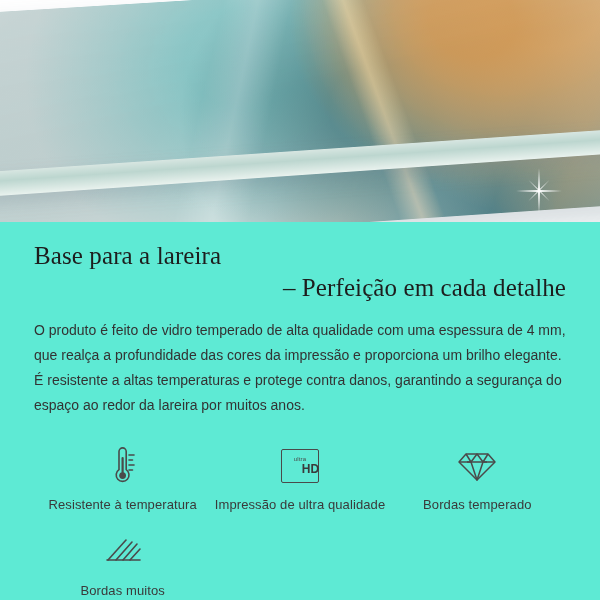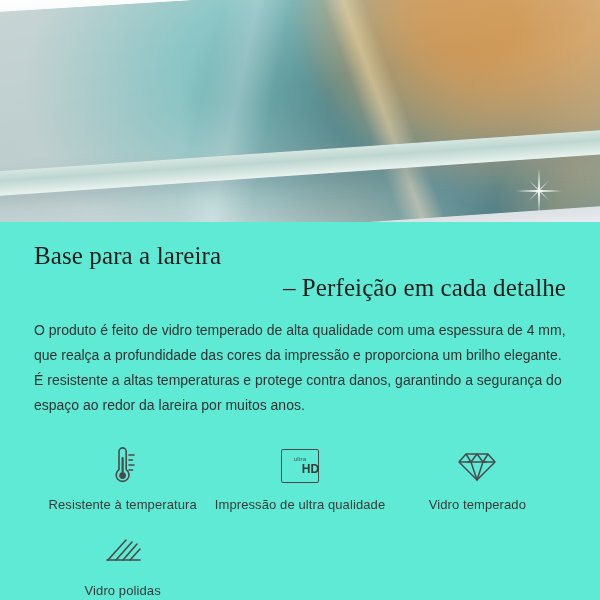--- a/index.html
+++ b/index.html
@@ -218,32 +218,32 @@
         <div class="feature-icon">
           <svg width="42" height="40" viewBox="0 0 42 40" fill="none" stroke="#4a4a4a" stroke-width="1.5" stroke-linejoin="round">
             <path d="M10 8 h22 l7 8 -18 18 -18-18 z"></path>
             <path d="M3 16 h36"></path>
             <path d="M10 8 l5 8 -4 0"></path>
             <path d="M32 8 l-5 8 4 0"></path>
             <path d="M15 16 l6 18 6-18"></path>
             <path d="M15 16 l6-8 6 8"></path>
           </svg>
         </div>
-        <div class="feature-label">Vidro temperado</div>
+        <div class="feature-label">Bordas temperado</div>
       </div>
 
       <div class="feature">
         <div class="feature-icon">
           <svg width="42" height="36" viewBox="0 0 42 36" fill="none" stroke="#4a4a4a" stroke-width="1.6" stroke-linecap="round">
             <path d="M6 26 L24 6"></path>
             <path d="M14 26 L30 8"></path>
             <path d="M21 26 L35 10"></path>
             <path d="M28 26 L38 15"></path>
             <path d="M5 26 H38"></path>
           </svg>
         </div>
-        <div class="feature-label">Vidro polidas</div>
+        <div class="feature-label">Bordas muitos</div>
       </div>
 
 
     </div>
   </div>
 </div>
 
 </body></html>

